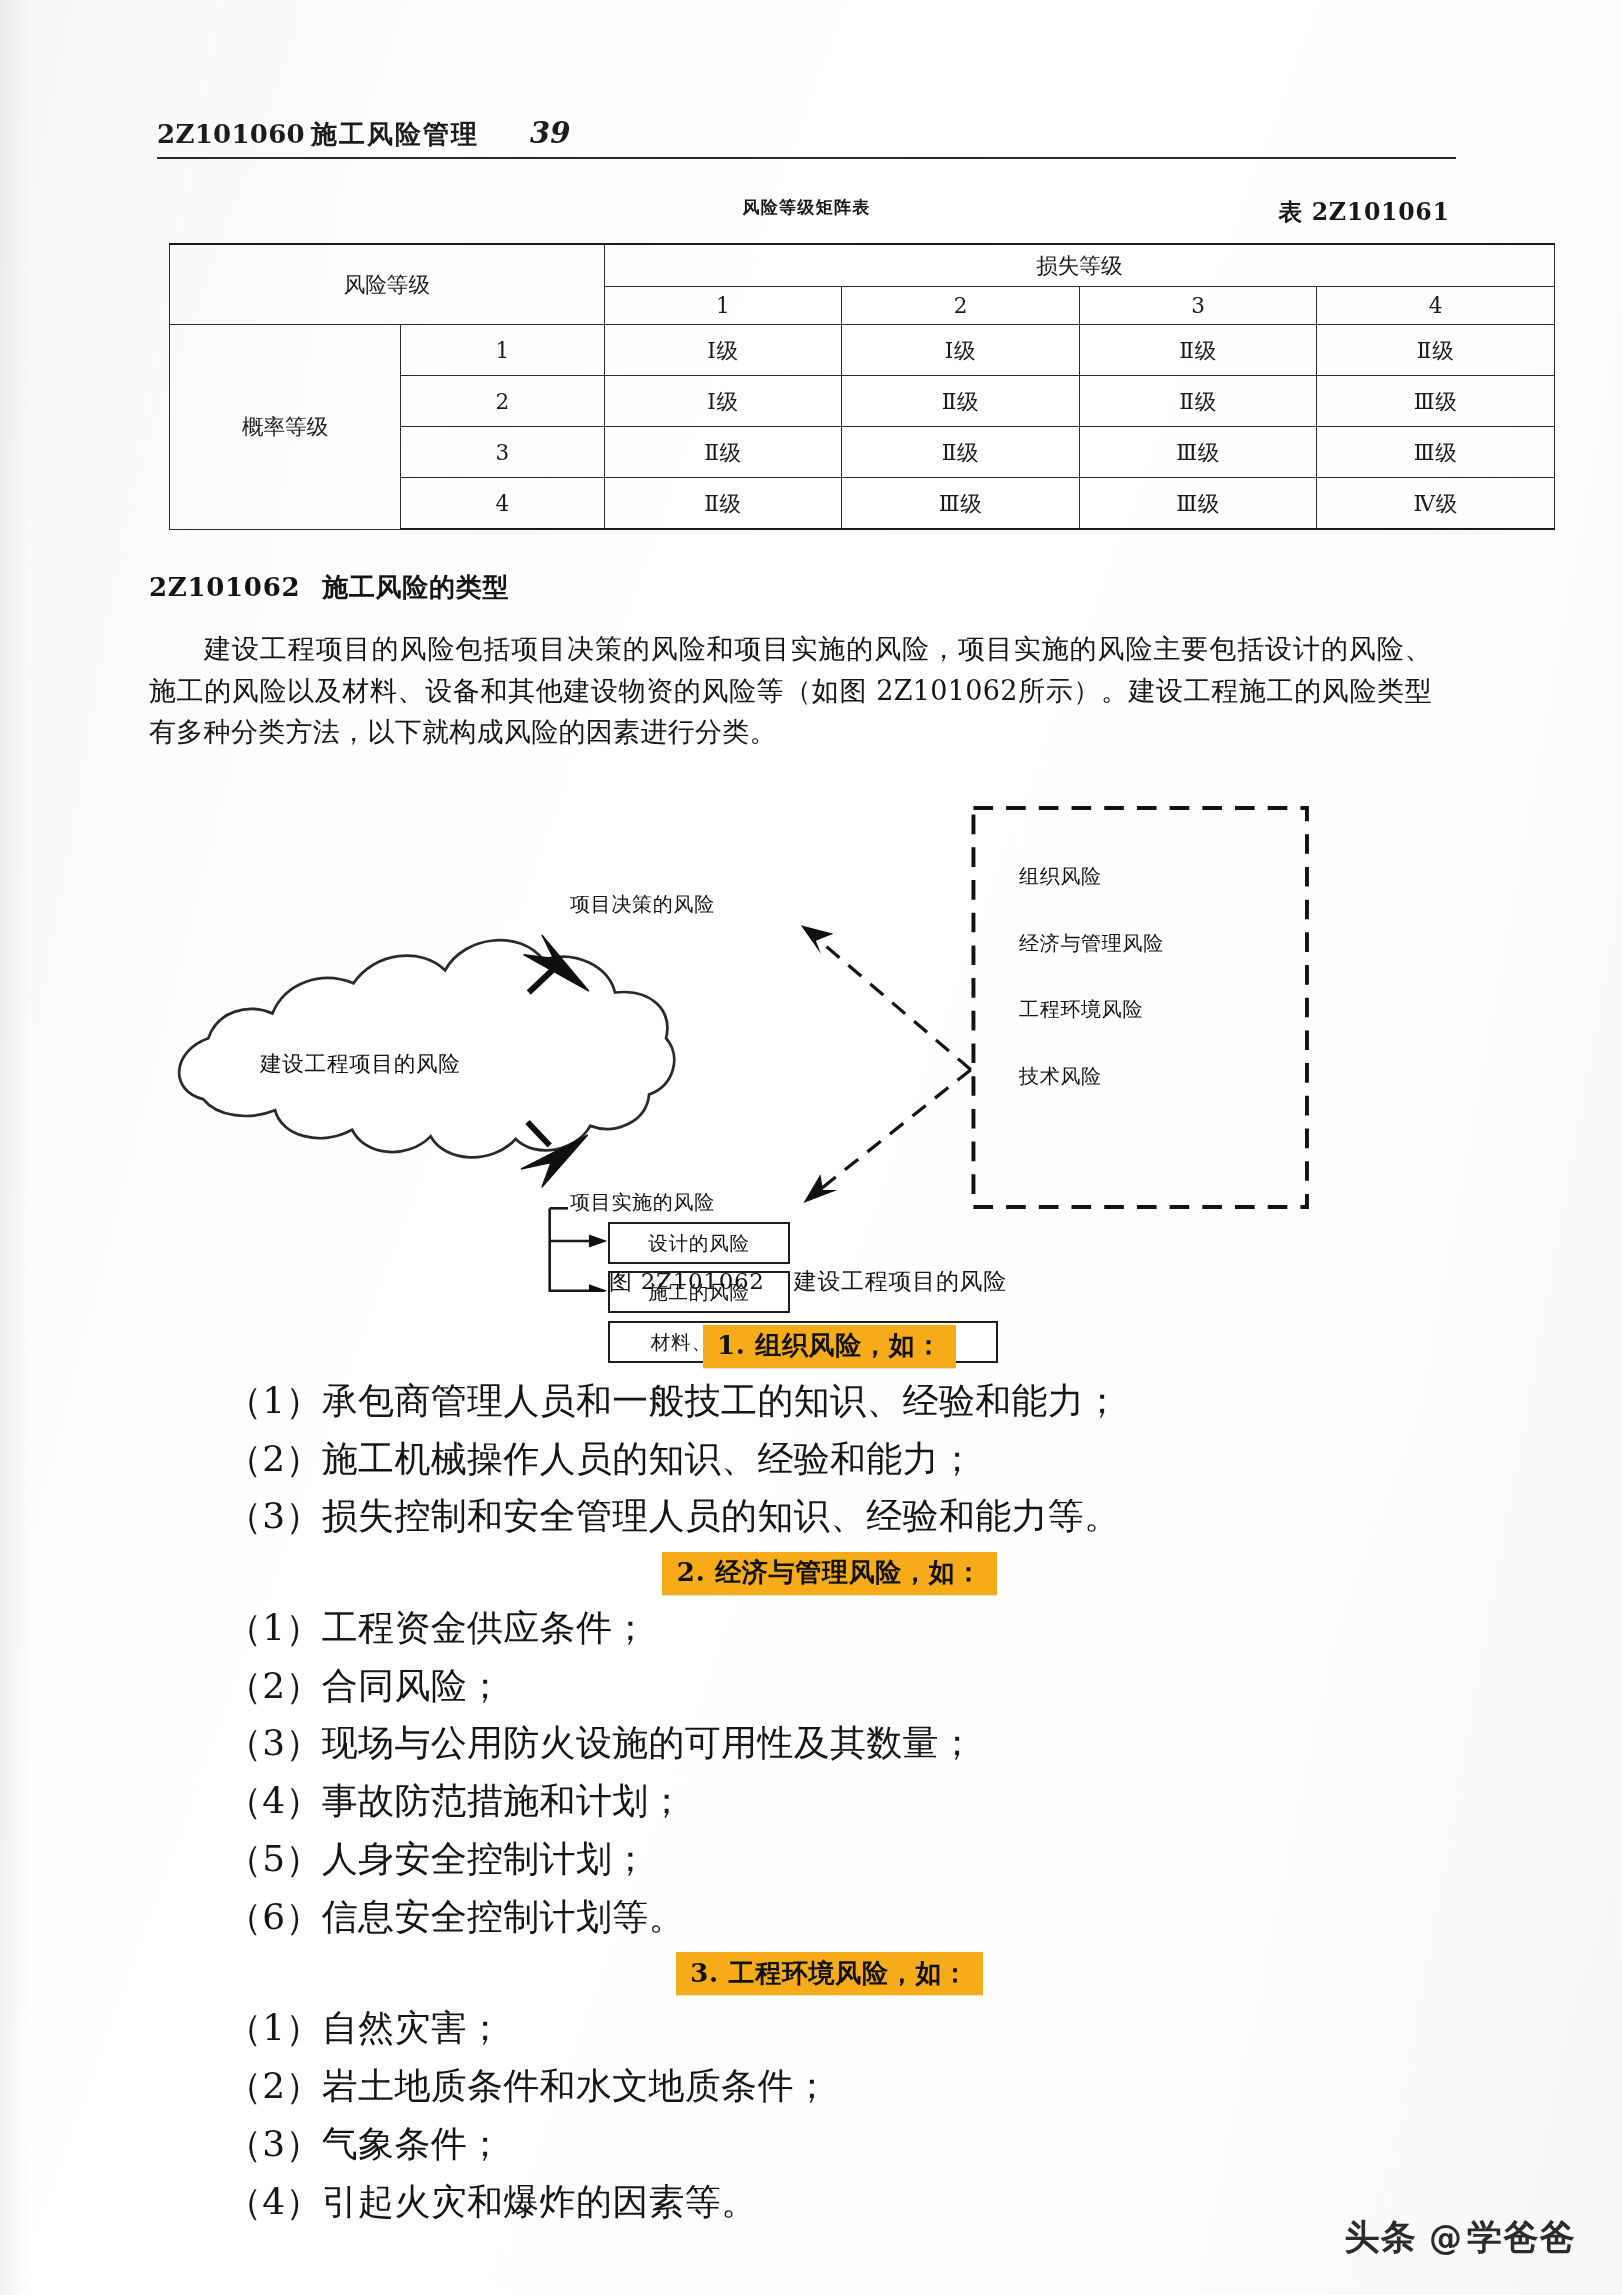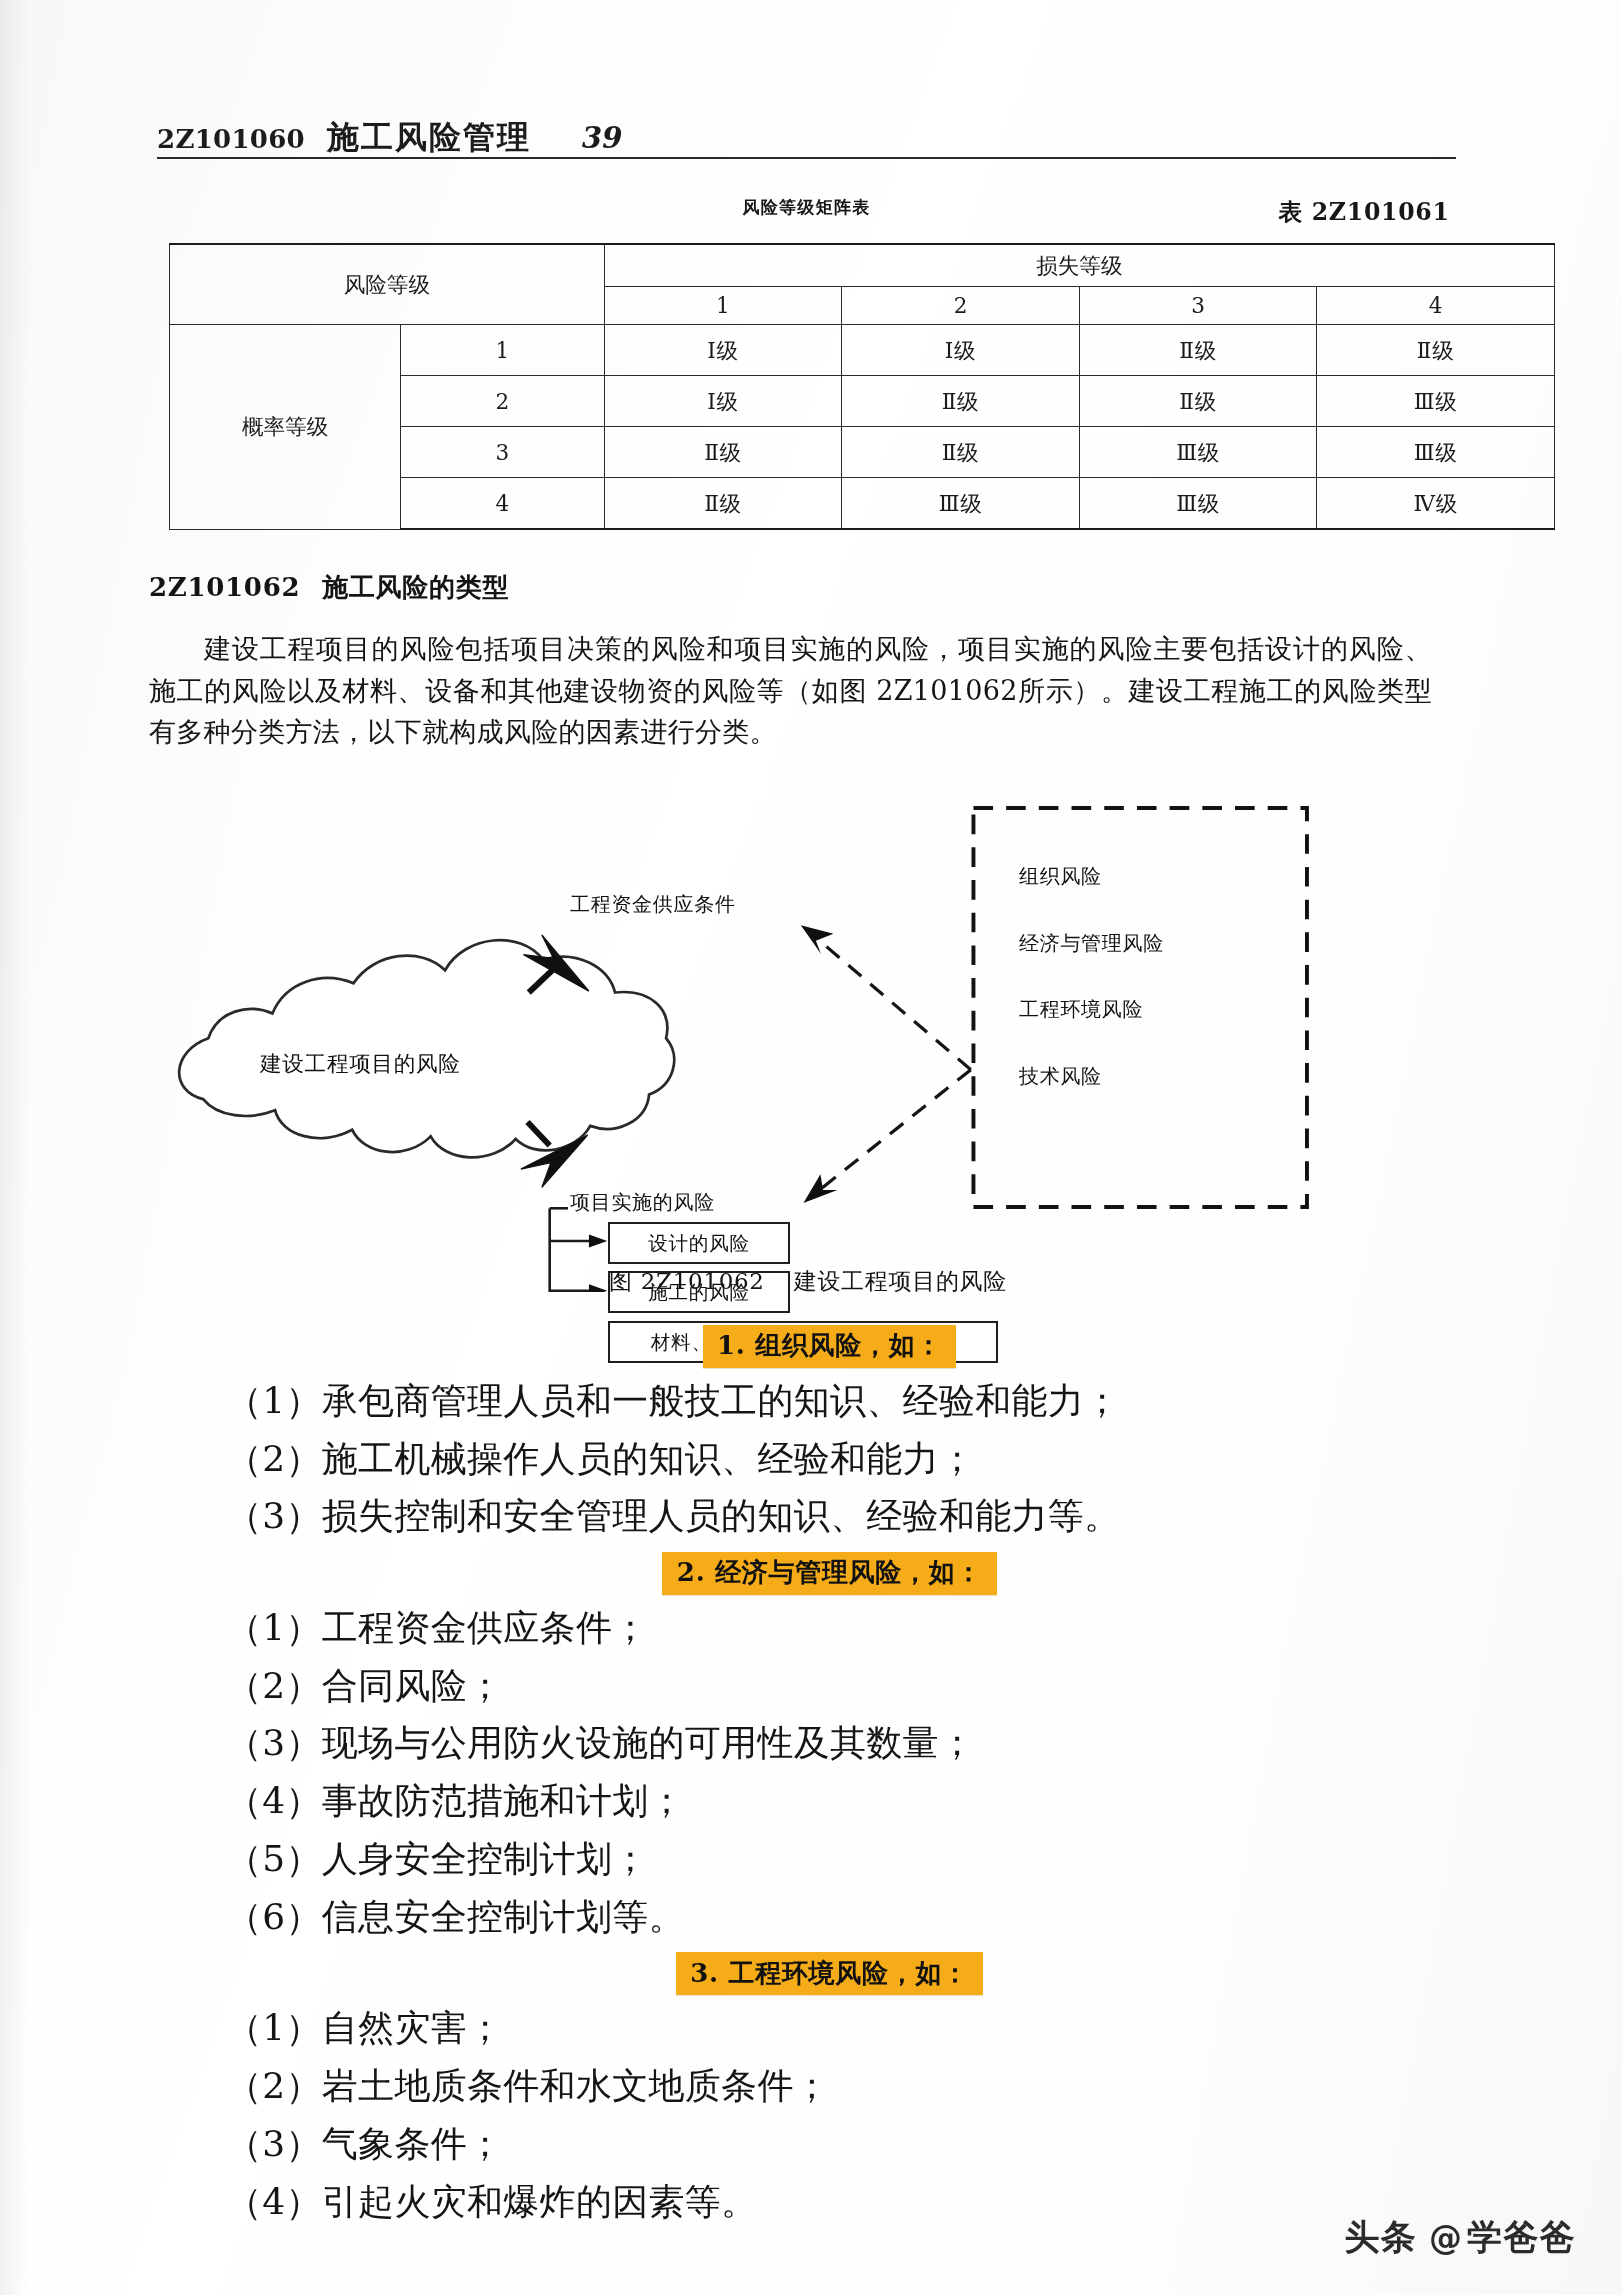--- a/index.html
+++ b/index.html
@@ -54,22 +54,22 @@
     padding-right: 11.8px;
     font-weight: bold;
     color: #1c1c1c;
   }
   #header-code {
     font-family: "DejaVu Serif", "Liberation Serif", serif;
     font-size: 26px;
     letter-spacing: 0.3px;
   }
   #header-title {
-    font-size: 32px;
-    margin-left: 22px;
+    font-size: 26px;
+    margin-left: 6px;
     letter-spacing: 2px;
   }
   #header-page {
     font-size: 29px;
     font-style: italic;
     margin-left: 51px;
     font-family: "DejaVu Serif", "Liberation Serif", serif;
   }
   #header-rule {
     position: absolute;
@@ -372,21 +372,21 @@
       <path d="M 688 758 L 660 748 L 660 768 Z" fill="#101010"></path>
 
       <path d="M 600 834 L 662 834" stroke="#1b1b1b" stroke-width="4" fill="none"></path>
       <path d="M 688 834 L 660 824 L 660 844 Z" fill="#101010"></path>
 
       <path d="M 600 632 L 628 632" stroke="#1b1b1b" stroke-width="4" fill="none"></path>
     </svg>
 
     <div class="dgm-label" style="left:103px; top:254px; font-size:21.6px;">建设工程项目的风险</div>
 
-    <div class="dgm-label" style="left:413px; top:96px;">工程资金供应条件</div>
+    <div class="dgm-label" style="left:413px; top:96px;">项目决策的风险</div>
 
     <div class="dgm-label" style="left:413px; top:394px;">项目实施的风险</div>
 
     <div class="dgm-box" style="left:451px; top:427px; width:178px; height:38px;">设计的风险</div>
     <div class="dgm-box" style="left:451px; top:476px; width:178px; height:38px;">施工的风险</div>
     <div class="dgm-box" style="left:451px; top:526px; width:386px; height:38px;">材料、设备和其他建设物资的风险</div>
 
     <div class="dashed-item" style="left:862px; top:68px;">组织风险</div>
     <div class="dashed-item" style="left:862px; top:135px;">经济与管理风险</div>
     <div class="dashed-item" style="left:862px; top:201px;">工程环境风险</div>

